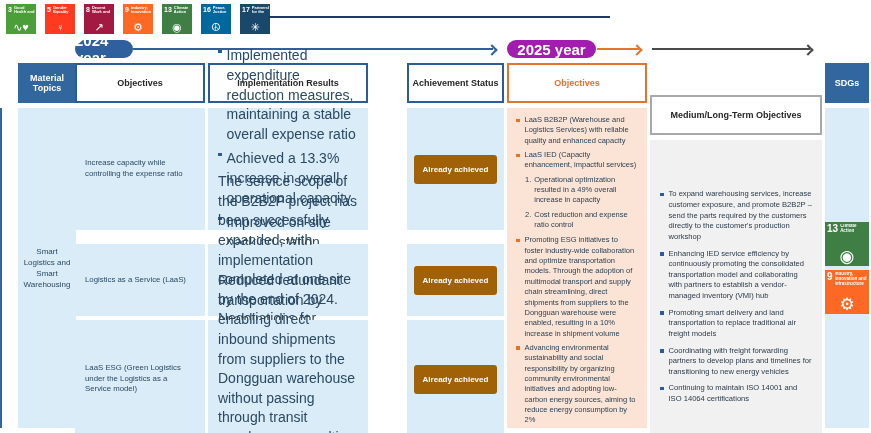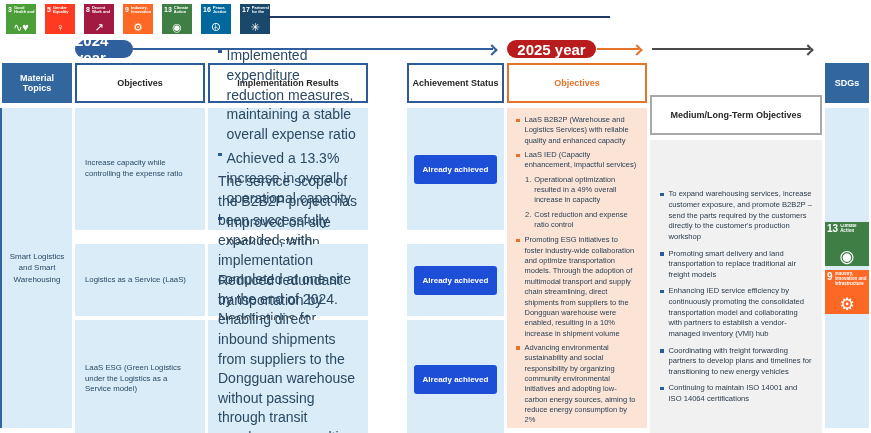--- a/index.html
+++ b/index.html
@@ -21,33 +21,33 @@
   .sdg-lg .glyph{font-size:17px;}
   .bg-sdg3{background:#4C9F38;} .bg-sdg5{background:#FF3A21;} .bg-sdg8{background:#A21942;}
   .bg-sdg9{background:#FD6925;} .bg-sdg13{background:#3F7E44;} .bg-sdg16{background:#00689D;}
   .bg-sdg17{background:#19486A;}
   .strip-line{position:absolute;left:268px;top:16px;width:342px;height:2px;background:#1F3864;}
 
   
   .pill{position:absolute;top:40px;height:18px;border-radius:9px;color:#fff;
         font-size:15px;font-weight:bold;display:flex;align-items:center;justify-content:center;}
   .pill-2024{left:75px;width:58px;background:#2F5F9C;}
-  .pill-2025{left:507px;width:89px;background:#b91c1c;}
+  .pill-2025{left:507px;width:89px;background:#a21caf;}
   .tl-line{position:absolute;top:48px;height:2px;}
   .tl-blue{left:133px;width:360px;background:#2F5F9C;}
   .tl-orange{left:597px;width:42px;background:#E4742C;}
   .tl-gray{left:652px;width:158px;background:#4A4A4A;}
   .chev{position:absolute;top:45.5px;width:6px;height:6px;border-top:2px solid;border-right:2px solid;transform:rotate(45deg);}
   .chev-blue{left:488px;border-color:#2F5F9C;}
   .chev-orange{left:633px;border-color:#E4742C;}
   .chev-gray{left:804px;border-color:#4A4A4A;}
 
   
   .col{position:absolute;top:63px;display:flex;flex-direction:column;}
-  .col-1{left:2px;width:70px;} .col-2{left:75px;width:130px;} .col-3{left:208px;width:160px;}
+  .col-1{left:2px;width:58px;padding-left:16px;} .col-2{left:75px;width:130px;} .col-3{left:208px;width:160px;}
   .col-4{left:407px;width:97px;} .col-5{left:507px;width:140px;} .col-6{left:650px;width:172px;margin-top:32px;}
   .col-7{left:825px;width:44px;}
   .hdr{height:40px;box-sizing:border-box;display:flex;align-items:center;justify-content:center;
        text-align:center;font-weight:bold;font-size:9px;margin-bottom:5px;padding:2px;line-height:1.15;}
   .hdr-fill{background:#31669F;border:1px solid #31669F;color:#fff;}
   .hdr-blue{background:#fff;border:2px solid #2B5C97;color:#262626;}
   .hdr-orange{background:#fff;border:2px solid #E4742C;color:#E4742C;}
   .hdr-gray{background:#fff;border:2px solid #A8A8A8;color:#262626;}
   .cell{box-sizing:border-box;background:#D9ECF8;color:#2B4963;}
   .gap{height:4px;flex:none;}
@@ -56,21 +56,21 @@
   .c2-cell{display:flex;align-items:center;font-size:7.8px;line-height:1.4;padding:8px 10px;}
   .r1{height:122px;} .r2{height:72px;margin-top:10px;} .r3{height:118px;}
   .c3-cell{font-size:14px;line-height:1.4;padding:8px 10px;box-sizing:border-box;}
   .c3-list{display:flex;flex-direction:column;justify-content:center;}
   .c3-para{display:flex;align-items:center;}
   .bullet{display:flex;margin:0 0 5px 0;}
   .bullet:last-child{margin-bottom:0;}
   .bullet::before{content:"";flex:none;width:3.5px;height:3.5px;margin:3.5px 5px 0 0;background:#2B5C97;}
   .bullet.ob::before{background:#E4742C;}
   .c4-cell{display:flex;align-items:center;justify-content:center;}
-  .badge{background:#1d4ed8;color:#fff;font-size:8px;font-weight:bold;padding:10px 9px;border-radius:3px;}
+  .badge{background:#a16207;color:#fff;font-size:8px;font-weight:bold;padding:10px 9px;border-radius:3px;}
   .c5-cell{height:320px;background:#FBE4D5;color:#2B4256;font-size:7.5px;line-height:1.38;
            padding:7px 9px;overflow:hidden;}
   .c5-sub{display:flex;margin:4px 0 0 9px;}
   .c5-sub .mk{flex:none;margin-right:3px;}
   .c5-cell .bullet{margin-bottom:4px;}
   .c6-cell{height:320px;background:#F1F1F1;color:#2B3A4A;font-size:7.6px;line-height:1.4;
            padding:8px 10px;display:flex;flex-direction:column;justify-content:center;}
   .c6-cell .bullet{margin-bottom:6px;}
   .c7-cell{height:320px;display:flex;flex-direction:column;align-items:center;justify-content:center;gap:4px;}
   .left-edge{position:absolute;left:0;top:108px;width:2px;height:320px;background:#31669F;}
@@ -228,24 +228,24 @@
     </div>
   </div>
 
   <div class="col col-6">
     <div class="hdr hdr-gray">Medium/Long-Term Objectives</div>
     <div class="cell c6-cell">
       <div class="bullet">
           <span>To expand warehousing services, increase customer exposure, and promote B2B2P – send the parts required by the customers directly to the customer's production workshop</span>
         </div>
       <div class="bullet">
+          <span>Enhancing IED service efficiency by continuously promoting the consolidated transportation model and collaborating with partners to establish a vendor-managed inventory (VMI) hub</span>
+        </div>
+      <div class="bullet">
           <span>Promoting smart delivery and land transportation to replace traditional air freight models</span>
-        </div>
-      <div class="bullet">
-          <span>Enhancing IED service efficiency by continuously promoting the consolidated transportation model and collaborating with partners to establish a vendor-managed inventory (VMI) hub</span>
         </div>
       <div class="bullet">
           <span>Coordinating with freight forwarding partners to develop plans and timelines for transitioning to new energy vehicles</span>
         </div>
       <div class="bullet">
           <span>Continuing to maintain ISO 14001 and ISO 14064 certifications</span>
         </div>
     </div>
   </div>
 

